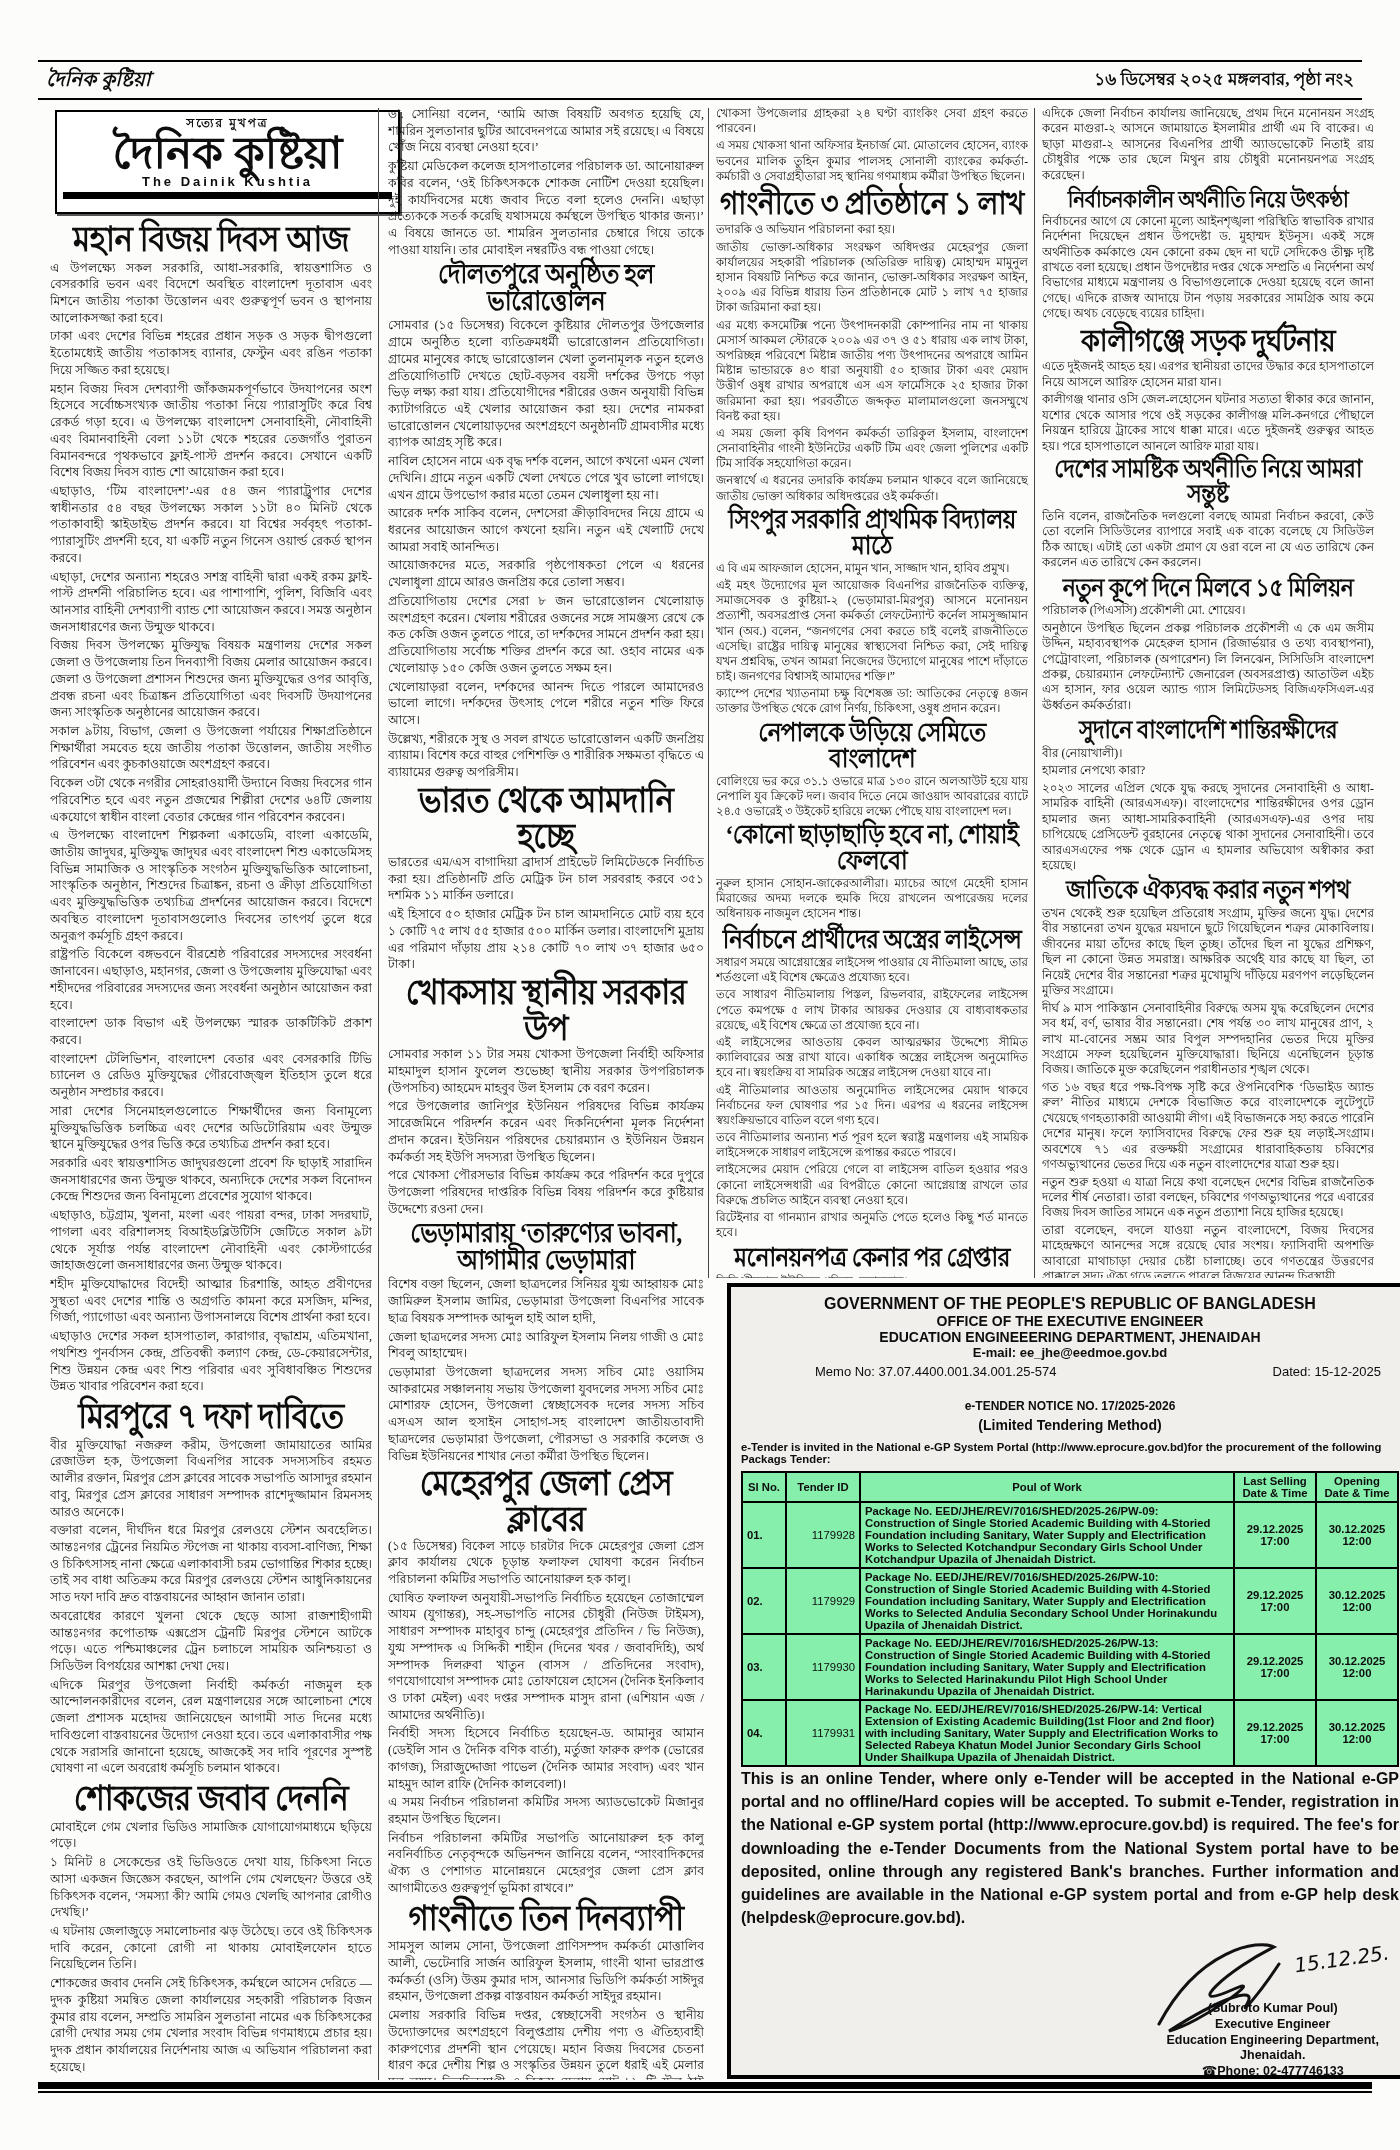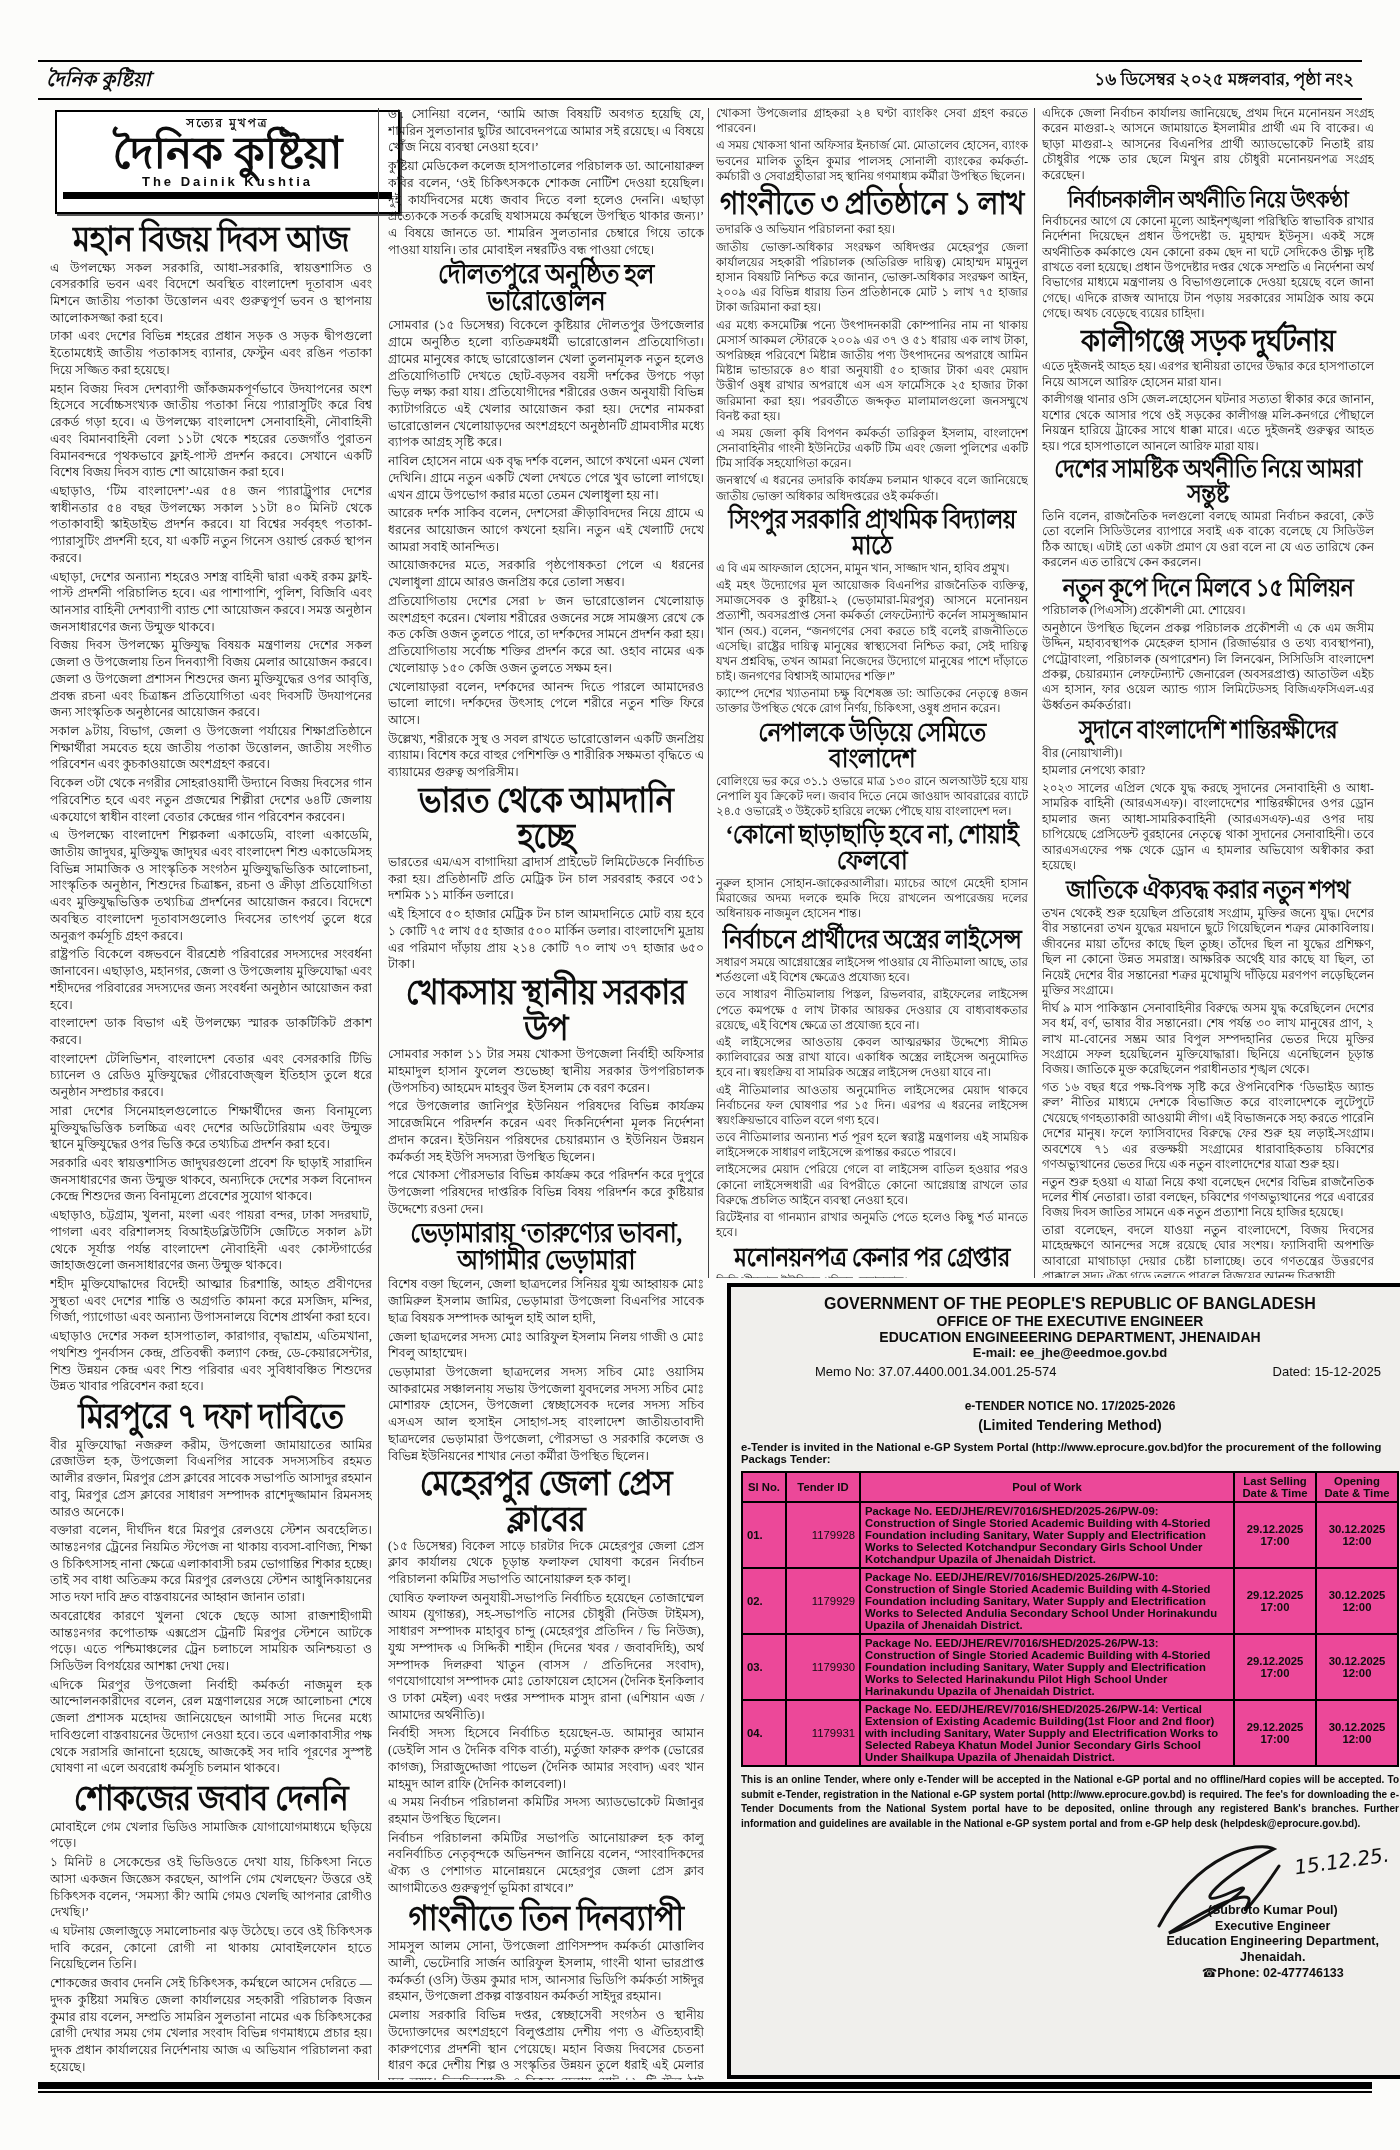--- a/index.html
+++ b/index.html
@@ -46,28 +46,28 @@
           font-family:"Liberation Sans","DejaVu Sans",sans-serif;padding:8px 10px 4px 10px;overflow:hidden;}
   #tender .t-center{text-align:center;font-weight:bold;}
   #tender .g1{font-size:16px;}
   #tender .g2{font-size:14px;}
   #tender .g3{font-size:14px;}
   #tender .em{font-size:13px;}
   #tender .memo-row{display:flex;justify-content:space-between;font-weight:normal;font-size:13px;margin:4px 18px 0 30px;padding-left:44px;}
   #tender .notice{font-size:12px;margin-top:20px;}
   #tender .method{font-size:14px;margin-top:4px;}
   #tender .intro{font-weight:bold;font-size:11.3px;margin:8px 0 6px 0;}
-  table.tender-table{width:100%;border-collapse:collapse;background:#ec4899;}
+  table.tender-table{width:100%;border-collapse:collapse;background:#86efac;}
   table.tender-table th,table.tender-table td{border:2px solid #000;font-size:11.3px;vertical-align:middle;padding:2px 4px;}
   table.tender-table th{font-weight:bold;text-align:center;}
   td.c-sl{width:34px;text-align:left;vertical-align:bottom;font-weight:bold;}
   td.c-id{width:64px;text-align:right;font-weight:normal;}
   td.c-work{font-weight:bold;text-align:left;}
   td.c-date{width:72px;text-align:center;font-weight:bold;border-radius:32px;}
-  #tender .note{font-weight:bold;font-size:10px;margin-top:6px;text-align:justify;line-height:1.45;}
+  #tender .note{font-weight:bold;font-size:16px;text-align:justify;line-height:1.45;}
   #sign-block{position:relative;height:150px;}
   #sign-svg{position:absolute;right:60px;top:0px;}
   #sign-date{position:absolute;right:10px;top:18px;font-size:20px;font-style:italic;font-family:"DejaVu Sans",sans-serif;transform:rotate(-8deg);}
   #signatory{position:absolute;right:20px;top:72px;text-align:center;font-weight:bold;font-size:12.5px;line-height:1.25;}
   
   #bottom-rule{position:absolute;left:38px;top:2082px;width:1334px;height:7px;background:#000;}
   #bottom-rule2{position:absolute;left:38px;top:2091px;width:1334px;height:2px;background:#000;}
 </style>
 </head>
 <body>

